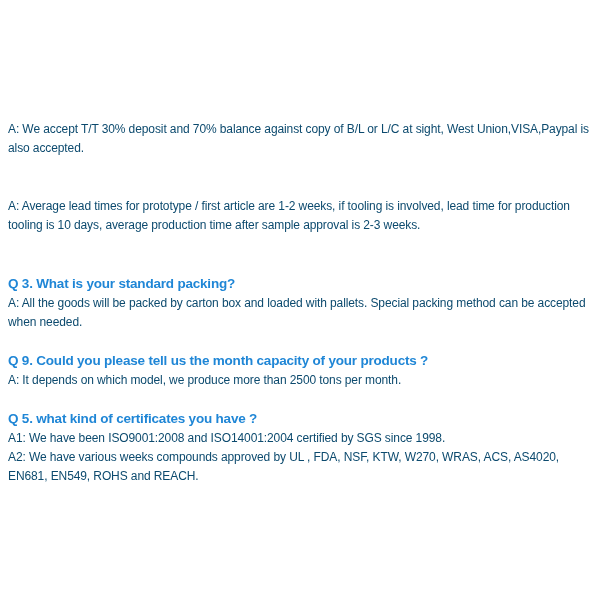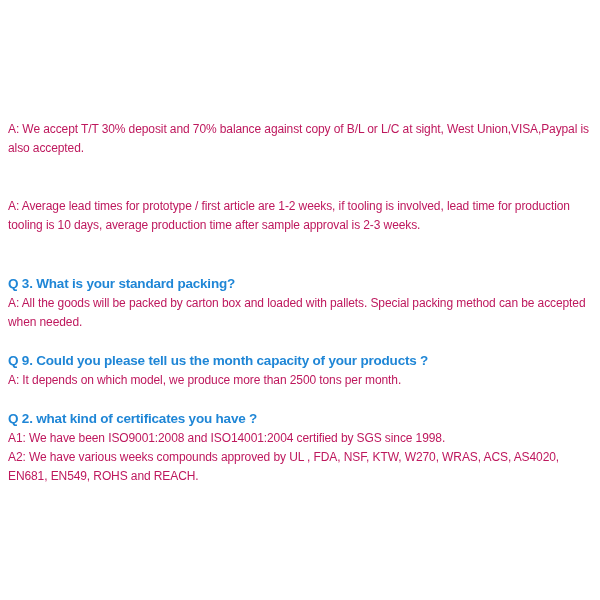--- a/index.html
+++ b/index.html
@@ -25,21 +25,21 @@
     }
     .question {
       color: #1f86d6;
       font-weight: bold;
       font-size: 13.5px;
       line-height: 20px;
       margin: 0;
       letter-spacing: -0.2px;
     }
     .answer {
-      color: #be185d;
+      color: #0c4a6e;
       font-size: 12px;
       line-height: 19px;
       margin: 0;
       letter-spacing: -0.1px;
     }
     #q1 .question { padding-left: 4px; }
     #q1 { height: 77px; }
     #q2 { height: 77px; }
     #q3 { height: 77px; }
     #q4 { height: 58px; }
@@ -62,18 +62,18 @@
     <p class="question">Q 3. What is your standard packing?</p>
     <p class="answer">A: All the goods will be packed by carton box and loaded with pallets. Special packing method can be accepted when needed.</p>
   </div>
 
   <div class="faq-item" id="q4">
     <p class="question">Q 9. Could you please tell us the month capacity of your products ?</p>
     <p class="answer">A: It depends on which model, we produce more than 2500 tons per month.</p>
   </div>
 
   <div class="faq-item" id="q5">
-    <p class="question">Q 2. what kind of certificates you have ?</p>
+    <p class="question">Q 5. what kind of certificates you have ?</p>
     <p class="answer">A1: We have been ISO9001:2008 and ISO14001:2004 certified by SGS since 1998.</p>
     <p class="answer">A2: We have various weeks compounds approved by UL , FDA, NSF, KTW, W270, WRAS, ACS, AS4020, EN681, EN549, ROHS and REACH.</p>
   </div>
 
 </div>
 
 </body></html>

